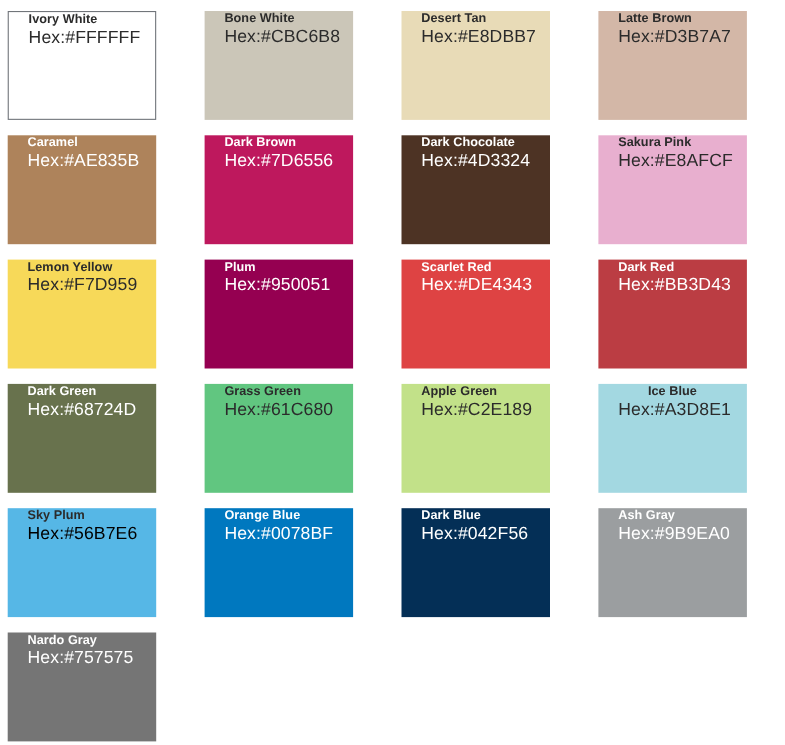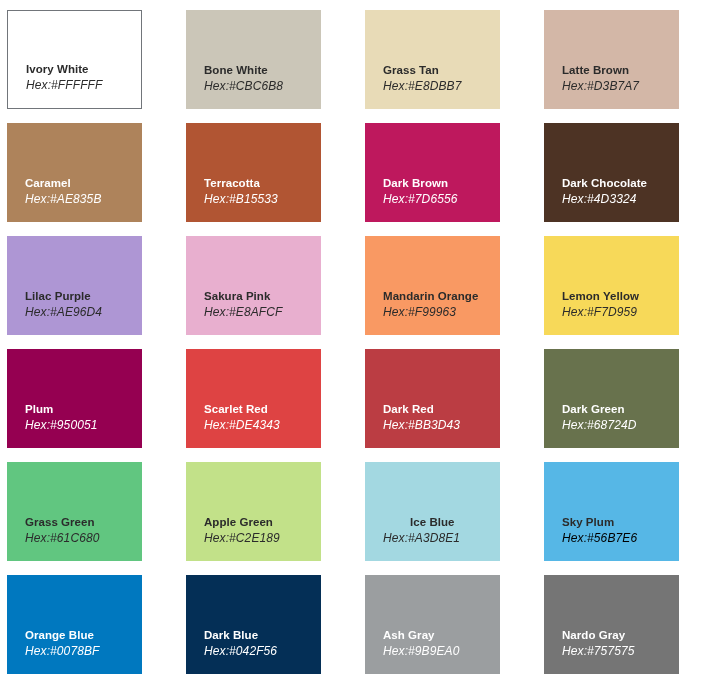--- a/index.html
+++ b/index.html
@@ -28,90 +28,76 @@
     align-content: start;
     justify-content: start;
   }
   .swatch-card {
     position: relative;
     width: 135px;
     height: 99px;
     box-sizing: border-box;
     display: flex;
     flex-direction: column;
-    justify-content: flex-end;
     padding: 0 0 14px 18px;
     overflow: hidden;
   }
   .swatch-card.bordered {
     border: 1px solid #71757a;
   }
   .swatch-name {
     font-size: 11.5px;
     font-weight: bold;
     line-height: 15px;
     letter-spacing: 0.05px;
     white-space: nowrap;
   }
   .swatch-hex {
-    font-size: 12px;
+    font-size: 16px;
     font-weight: normal;
     line-height: 17px;
     letter-spacing: 0.1px;
     white-space: nowrap;
-    font-style: italic;
   }
 </style>
 </head>
 <body style="background: rgb(255, 255, 255);">
 
 <div id="palette-grid">
     <div class="swatch-card bordered" style="background-color: rgb(255, 255, 255); border-color: rgb(113, 117, 122);">
       <div class="swatch-name" style="color: rgb(43, 43, 43);">Ivory White</div>
       <div class="swatch-hex" style="color: rgb(43, 43, 43);">Hex:#FFFFFF</div>
     </div>
     <div class="swatch-card" style="background-color: rgb(203, 198, 184);">
       <div class="swatch-name" style="color: rgb(43, 43, 43);">Bone White</div>
       <div class="swatch-hex" style="color: rgb(43, 43, 43);">Hex:#CBC6B8</div>
     </div>
     <div class="swatch-card" style="background-color: rgb(232, 219, 183);">
-      <div class="swatch-name" style="color: rgb(43, 43, 43);">Grass Tan</div>
+      <div class="swatch-name" style="color: rgb(43, 43, 43);">Desert Tan</div>
       <div class="swatch-hex" style="color: rgb(43, 43, 43);">Hex:#E8DBB7</div>
     </div>
     <div class="swatch-card" style="background-color: rgb(211, 183, 167);">
       <div class="swatch-name" style="color: rgb(43, 43, 43);">Latte Brown</div>
       <div class="swatch-hex" style="color: rgb(43, 43, 43);">Hex:#D3B7A7</div>
     </div>
     <div class="swatch-card" style="background-color: rgb(174, 131, 91);">
       <div class="swatch-name" style="color: rgb(255, 255, 255);">Caramel</div>
       <div class="swatch-hex" style="color: rgb(255, 255, 255);">Hex:#AE835B</div>
     </div>
-    <div class="swatch-card" style="background-color: rgb(177, 85, 51);">
-      <div class="swatch-name" style="color: rgb(255, 255, 255);">Terracotta</div>
-      <div class="swatch-hex" style="color: rgb(255, 255, 255);">Hex:#B15533</div>
-    </div>
     <div class="swatch-card" style="background-color: #be185d;">
       <div class="swatch-name" style="color: rgb(255, 255, 255);">Dark Brown</div>
       <div class="swatch-hex" style="color: rgb(255, 255, 255);">Hex:#7D6556</div>
     </div>
     <div class="swatch-card" style="background-color: rgb(77, 51, 36);">
       <div class="swatch-name" style="color: rgb(255, 255, 255);">Dark Chocolate</div>
       <div class="swatch-hex" style="color: rgb(255, 255, 255);">Hex:#4D3324</div>
     </div>
-    <div class="swatch-card" style="background-color: rgb(174, 150, 212);">
-      <div class="swatch-name" style="color: rgb(43, 43, 43);">Lilac Purple</div>
-      <div class="swatch-hex" style="color: rgb(43, 43, 43);">Hex:#AE96D4</div>
-    </div>
     <div class="swatch-card" style="background-color: rgb(232, 175, 207);">
       <div class="swatch-name" style="color: rgb(43, 43, 43);">Sakura Pink</div>
       <div class="swatch-hex" style="color: rgb(43, 43, 43);">Hex:#E8AFCF</div>
-    </div>
-    <div class="swatch-card" style="background-color: rgb(249, 153, 99);">
-      <div class="swatch-name" style="color: rgb(43, 43, 43);">Mandarin Orange</div>
-      <div class="swatch-hex" style="color: rgb(43, 43, 43);">Hex:#F99963</div>
     </div>
     <div class="swatch-card" style="background-color: rgb(247, 217, 89);">
       <div class="swatch-name" style="color: rgb(43, 43, 43);">Lemon Yellow</div>
       <div class="swatch-hex" style="color: rgb(43, 43, 43);">Hex:#F7D959</div>
     </div>
     <div class="swatch-card" style="background-color: rgb(149, 0, 81);">
       <div class="swatch-name" style="color: rgb(255, 255, 255);">Plum</div>
       <div class="swatch-hex" style="color: rgb(255, 255, 255);">Hex:#950051</div>
     </div>
     <div class="swatch-card" style="background-color: rgb(222, 67, 67);">

